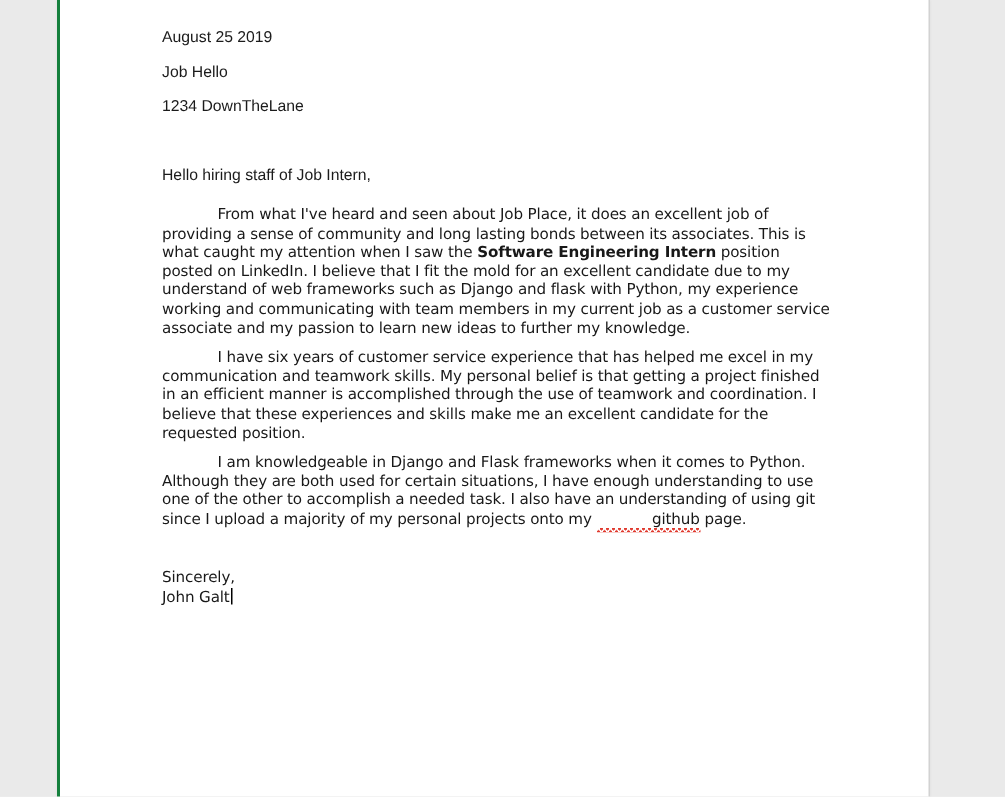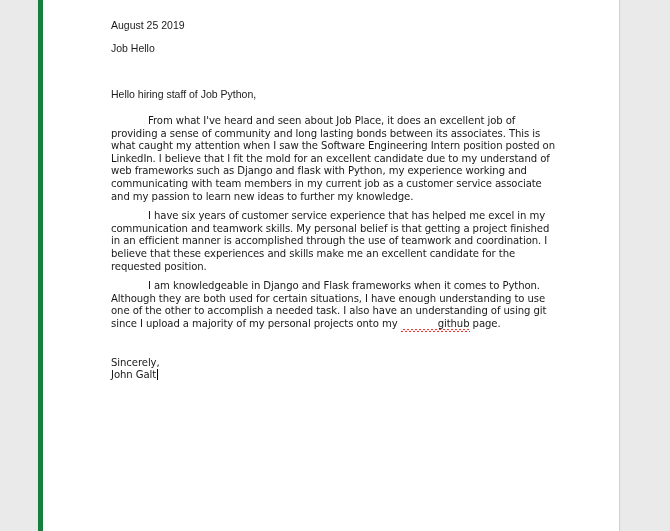--- a/index.html
+++ b/index.html
@@ -31,21 +31,21 @@
   .gutter-left  { left: 0;  width: 38px; }
   .gutter-right { right: 0; width: 50px; }
 
   .page {
     position: absolute;
     left: 38px;
     top: 0;
     width: 582px;
     height: 531px;
     background: #ffffff;
-    border-left: 5px solid #15803d;
+    border-left: 2px solid #15803d;
     border-right: 1px solid #d2d2d2;
     box-sizing: border-box;
     box-shadow: 0 0 2px rgba(0,0,0,0.06);
   }
 
   .page-body {
     position: absolute;
     left: 68px;   
     top: 14px;
     width: 446px; 
@@ -81,21 +81,21 @@
     color: #181818;
     letter-spacing: -0.09px;
   }
   .letter-body p {
     margin: 0 0 7px 0;
     text-indent: 37px;
     text-align: left;
   }
   .letter-body p:last-child { margin-bottom: 0; }
 
-  b.kw { font-weight: normal; }
+  b.kw { font-weight: bold; }
 
   
   .misspelled {
     position: relative;
     display: inline-block;
   }
   .misspelled::after {
     content: "";
     position: absolute;
     left: 0;
@@ -137,25 +137,26 @@
 
   <div class="gutter gutter-left"></div>
   <div class="gutter gutter-right"></div>
 
   <div class="page">
     <div class="page-body">
 
       <div class="letter-head">
         <div>August 25 2019</div>
         <div>Job Hello</div>
+        <div>1234 DownTheLane</div>
       </div>
 
       <div class="spacer-after-head"></div>
 
-      <div class="greeting">Hello hiring staff of Job Python,</div>
+      <div class="greeting">Hello hiring staff of Job Intern,</div>
 
       <div class="spacer-after-greeting"></div>
 
       <div class="letter-body">
         <p>From what I've heard and seen about Job Place, it does an excellent job of providing a sense of community and long lasting bonds between its associates. This is what caught my attention when I saw the <b class="kw">Software Engineering Intern</b> position posted on LinkedIn. I believe that I fit the mold for an excellent candidate due to my understand of web frameworks such as Django and flask with Python, my experience working and communicating with team members in my current job as a customer service associate and my passion to learn new ideas to further my knowledge.</p>
         <p>I have six years of customer service experience that has helped me excel in my communication and teamwork skills. My personal belief is that getting a project finished in an efficient manner is accomplished through the use of teamwork and coordination. I believe that these experiences and skills make me an excellent candidate for the requested position.</p>
         <p>I am knowledgeable in Django and Flask frameworks when it comes to Python. Although they are both used for certain situations, I have enough understanding to use one of the other to accomplish a needed task. I also have an understanding of using git since I upload a majority of my personal projects onto my <span class="misspelled">github</span> page.</p>
       </div>
 
       <div class="spacer-before-close"></div>

